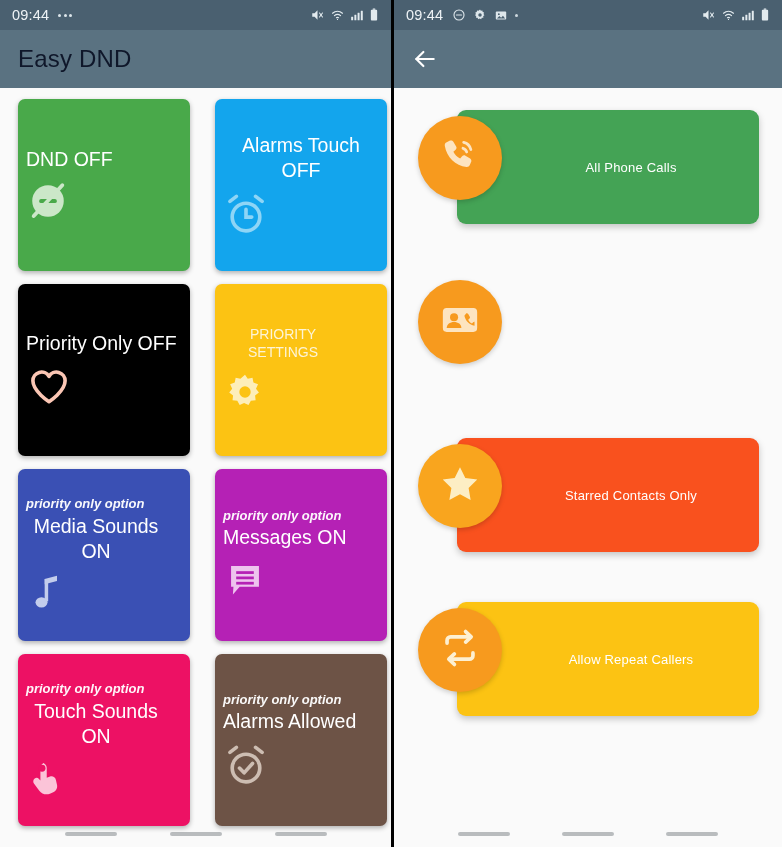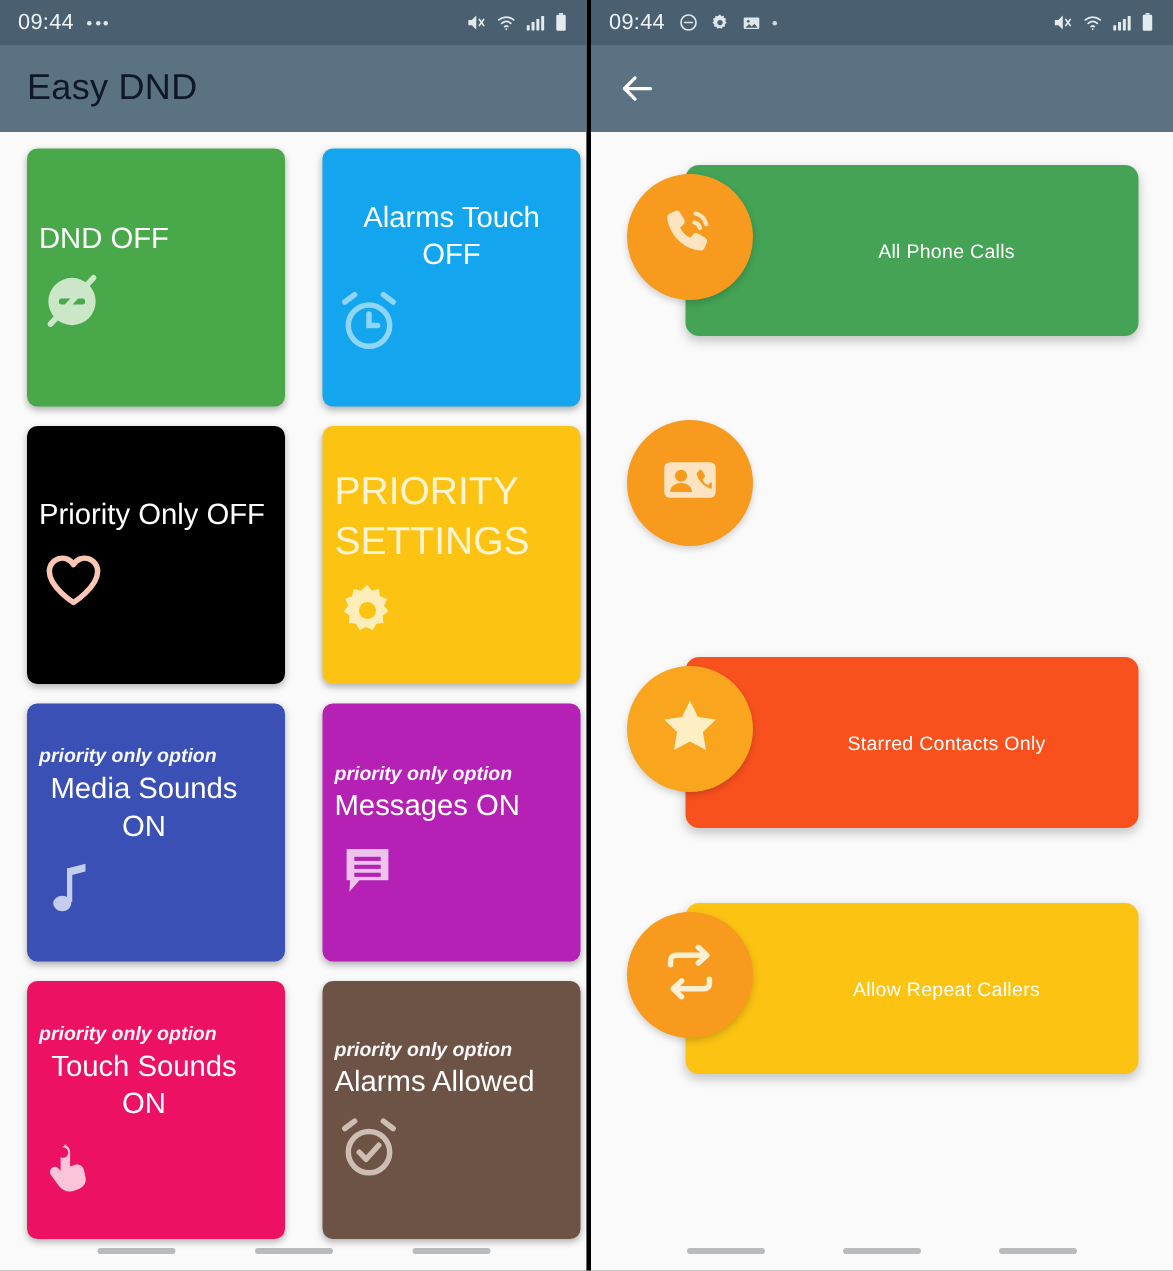--- a/index.html
+++ b/index.html
@@ -116,21 +116,21 @@
     font-weight: bold;
     margin-bottom: 2px;
     line-height: 1.2;
   }
   .tile-label {
     color: #ffffff;
     font-size: 19.5px;
     line-height: 1.28;
     margin-bottom: 4px;
   }
-  .tile-label.two-line { font-size: 26px; }
+  .tile-label.two-line { font-size: 14px; }
   .tile-icon {
     margin-top: 4px;
     line-height: 0;
   }
 
   
   .card-list {
     padding: 14px 0 0 0;
   }
   .card-row {

